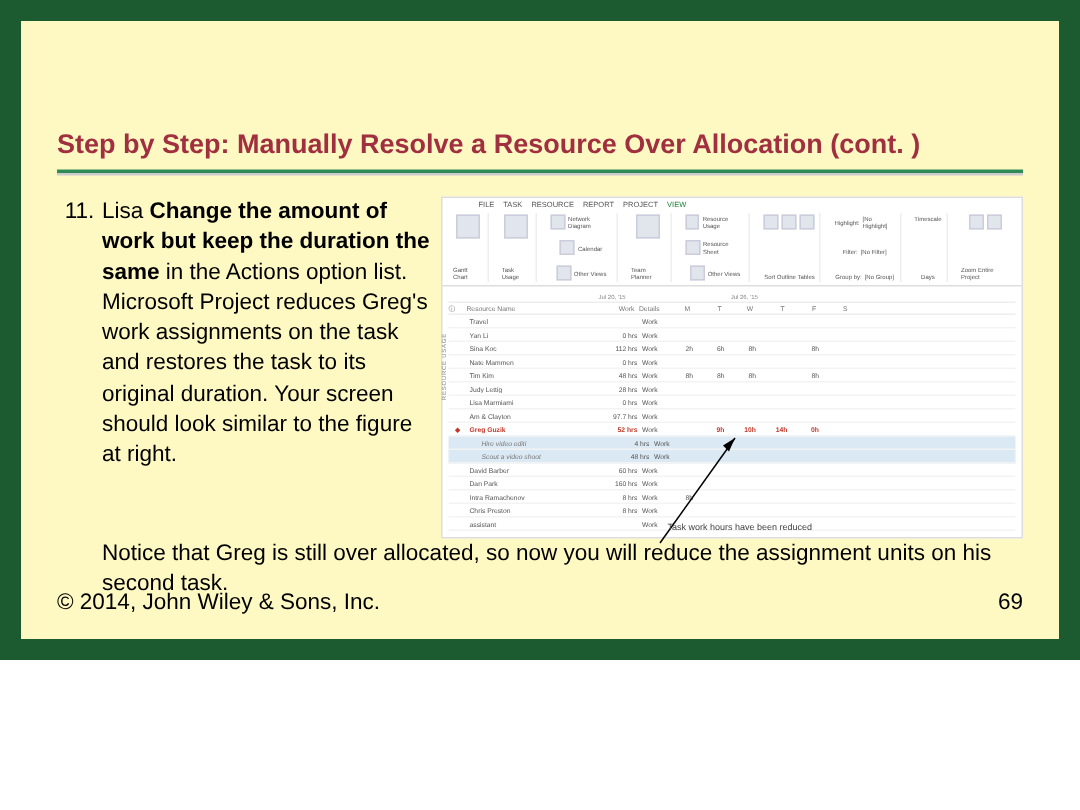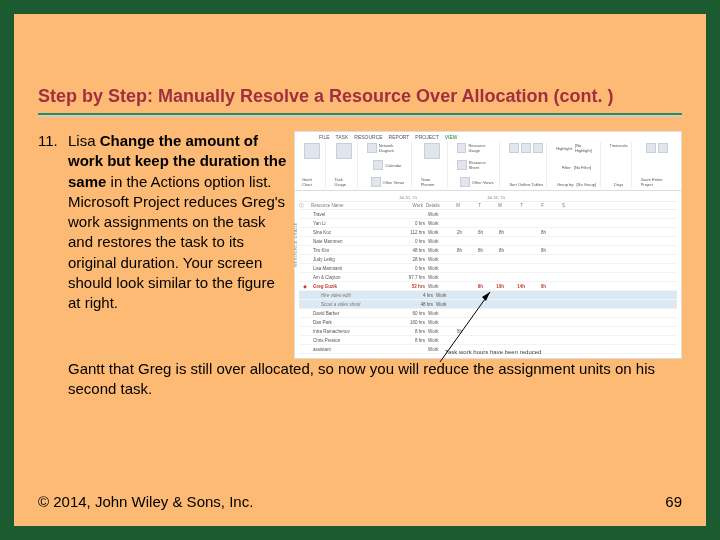--- a/index.html
+++ b/index.html
@@ -4,24 +4,24 @@
 <style>
   body {
     margin: 0;
     padding: 0;
     background: #fff;
     font-family: Arial, Helvetica, sans-serif;
     font-size: 12px;
   }
   .slide {
     width: 720px;
-    height: 540px;
+    height: 440px;
     box-sizing: border-box;
     border: 14px solid #1b5b2f;
-    background: #fdba74;
+    background: #fef9c3;
     position: relative;
   }
   .inner {
     padding: 22px 24px 0 24px;
   }
   .title {
     color: #a03040;
     font-size: 18px;
     font-weight: bold;
     margin: 50px 0 6px 0;
@@ -36,20 +36,21 @@
     align-items: flex-start;
   }
   .step-col {
     flex: 0 0 250px;
     display: flex;
   }
   .step-num {
     flex: 0 0 30px;
     font-size: 15px;
     line-height: 1.35;
+    text-align: center;
   }
   .step-text {
     font-size: 15px;
     line-height: 1.35;
   }
   .continuation {
     font-size: 15px;
     line-height: 1.35;
     margin-left: 30px;
     margin-top: 0;
@@ -540,21 +541,21 @@
         </div>
 
         <svg class="arrow" viewBox="0 0 80 80">
           <line x1="10" y1="75" x2="60" y2="5" stroke="#000" stroke-width="1"></line>
           <polygon points="60,5 52,10 56,14" fill="#000"></polygon>
         </svg>
         <div class="caption">Task work hours have been reduced</div>
       </div>
     </div>
 
-    <div class="continuation">Gantt that Greg is still over allocated, so now you will reduce the assignment units on his second task.</div>
+    <div class="continuation">Notice that Greg is still over allocated, so now you will reduce the assignment units on his second task.</div>
 
   </div>
 
   <div class="footer">
     <span>© 2014, John Wiley &amp; Sons, Inc.</span>
     <span>69</span>
   </div>
 </div>
 
 </body></html>

